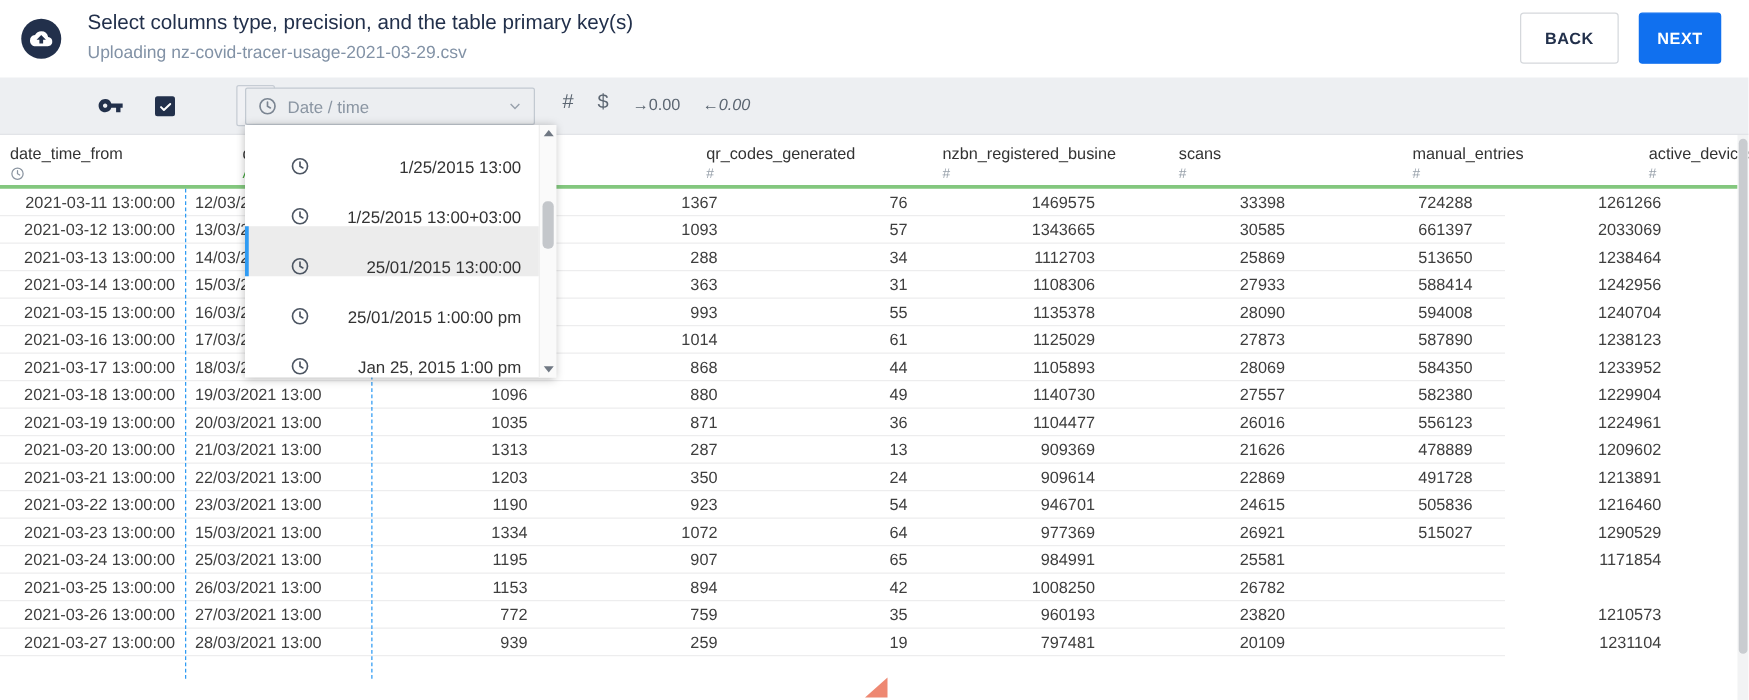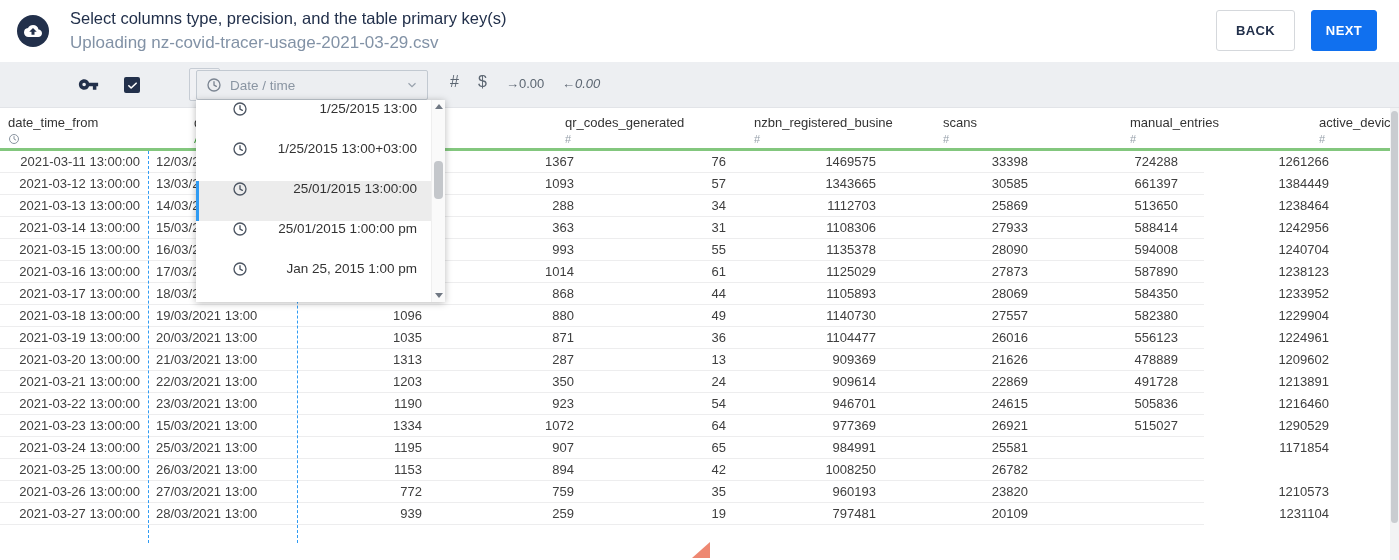--- a/index.html
+++ b/index.html
@@ -8,21 +8,21 @@
   .app { position:relative; width:1399px; height:560px; background:#fff; overflow:hidden;
          color: var(--text, #3e3e3e); }
 
   
   .hdr { position:absolute; top:0; left:0; width:1399px; height:46px; background:#fff; }
   .hdr-badge { position:absolute; left:17px; top:15px; width:32px; height:32px; border-radius:50%;
                background: var(--navy,#22304b); display:flex; align-items:center; justify-content:center; }
   .hdr-badge svg { width:18px; height:18px; fill:#fff; }
   .hdr-title { position:absolute; left:70px; top:9px; font-size:16.5px; font-weight:500;
                color: var(--navy,#22304b); }
-  .hdr-subtitle { position:absolute; left:70px; top:33px; font-size:17px; color: var(--muted,#8292a6); text-align: right; }
+  .hdr-subtitle { position:absolute; left:70px; top:33px; font-size:14px; color: var(--muted,#8292a6); text-align: right; }
   .btn { position:absolute; top:10px; height:41px; border-radius:3px; font-size:13px; font-weight:bold;
          letter-spacing:0.4px; cursor:pointer; font-family:inherit;text-align:center; }
   .btn.back { right:104px; width:79px; background:#fff; border:1px solid #d5d8dc; color: var(--navy,#22304b); }
   .btn.next { right:22px; width:66px; background: var(--accent_blue,#1070ef); border:1px solid var(--accent_blue,#1070ef); color:#fff; }
 
   
   .toolbar { position:absolute; top:62px; left:0; width:1399px; height:46px;
              background: var(--toolbar_bg,#edeff2); border-bottom:1px solid #e2e4e8; }
   .toolbar button { background:transparent; border:none; cursor:pointer; font-family:inherit; }
   .tb-key { position:absolute; left:76px; top:12px; width:24px; height:22px; }
@@ -66,21 +66,21 @@
   
   .col-outline { position:absolute; top:151px; height:392px; width:0;
                  border-left:1px dashed var(--selection_blue,#2f9bf3); z-index:5; pointer-events:none; }
   .col-outline.left { left:148px; }
   .col-outline.right { left:297px; }
 
   
   .menu { position:absolute; left:196px; top:100px; width:249px; height:202px; background:#fff;
           box-shadow:0 1px 7px rgba(0,0,0,0.28); z-index:20; display:flex; }
   .menu-list { flex:1; padding-top:1px; }
-  .menu-item { height:40px; display:flex; align-items:flex-start; padding:0 14px 0 36px;
+  .menu-item { height:40px; display:flex; align-items:flex-end; padding:0 14px 0 36px;
                position:relative; cursor:pointer; }
   .menu-item.selected { background:#ececec; }
   .menu-item.selected::before { content:""; position:absolute; left:0; top:0; bottom:0; width:3px;
                background: var(--selection_blue,#2f9bf3); }
   .mi-icon { width:16px; height:16px; color:#4d5663; margin-right:8px; display:flex; flex:0 0 16px; }
   .mi-icon svg { width:16px; height:16px; }
   .mi-label { flex:1; text-align:right; font-size:13.5px; color:#333; }
   .menu-scroll { width:14px; background:#fafafa; border-left:1px solid #efefef;
                  display:flex; flex-direction:column; }
   .ms-arrow { height:13px; display:flex; align-items:center; justify-content:center; cursor:pointer; }
@@ -205,21 +205,21 @@
       </div>
       <div class="tr">
         <div class="td c1">2021-03-12 13:00:00</div>
         <div class="td c2">13/03/2021 13:00</div>
         <div class="td c3"></div>
         <div class="td c4">1093</div>
         <div class="td c5">57</div>
         <div class="td c6">1343665</div>
         <div class="td c7">30585</div>
         <div class="td c8">661397</div>
-        <div class="td c9">1384449</div>
+        <div class="td c9">2033069</div>
       </div>
       <div class="tr">
         <div class="td c1">2021-03-13 13:00:00</div>
         <div class="td c2">14/03/2021 13:00</div>
         <div class="td c3"></div>
         <div class="td c4">288</div>
         <div class="td c5">34</div>
         <div class="td c6">1112703</div>
         <div class="td c7">25869</div>
         <div class="td c8">513650</div>

